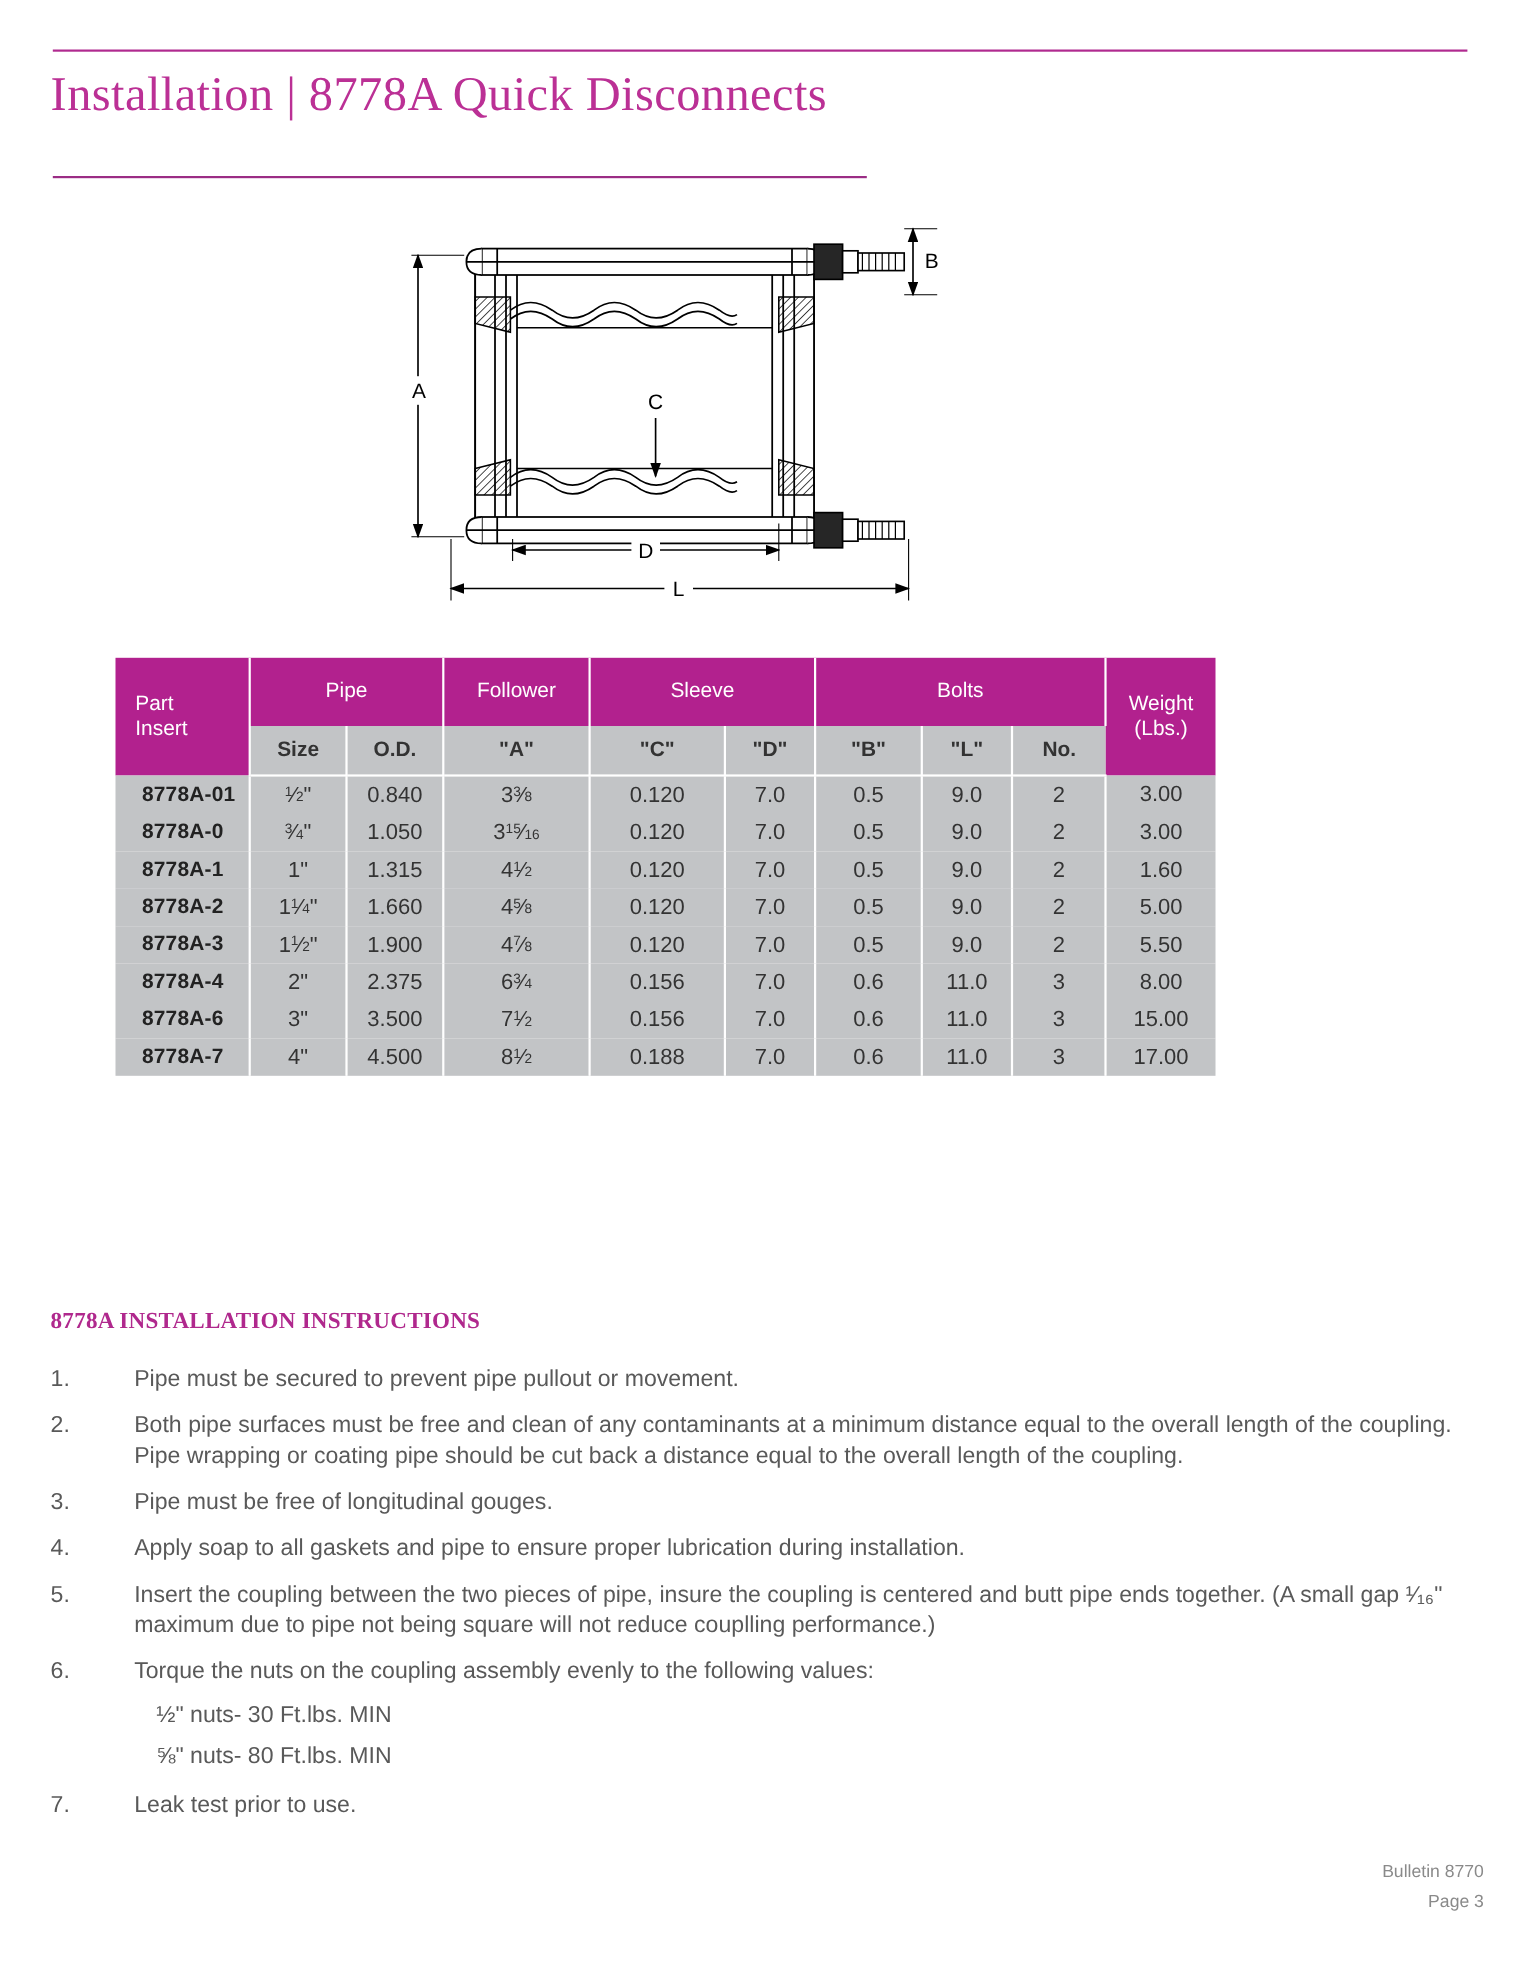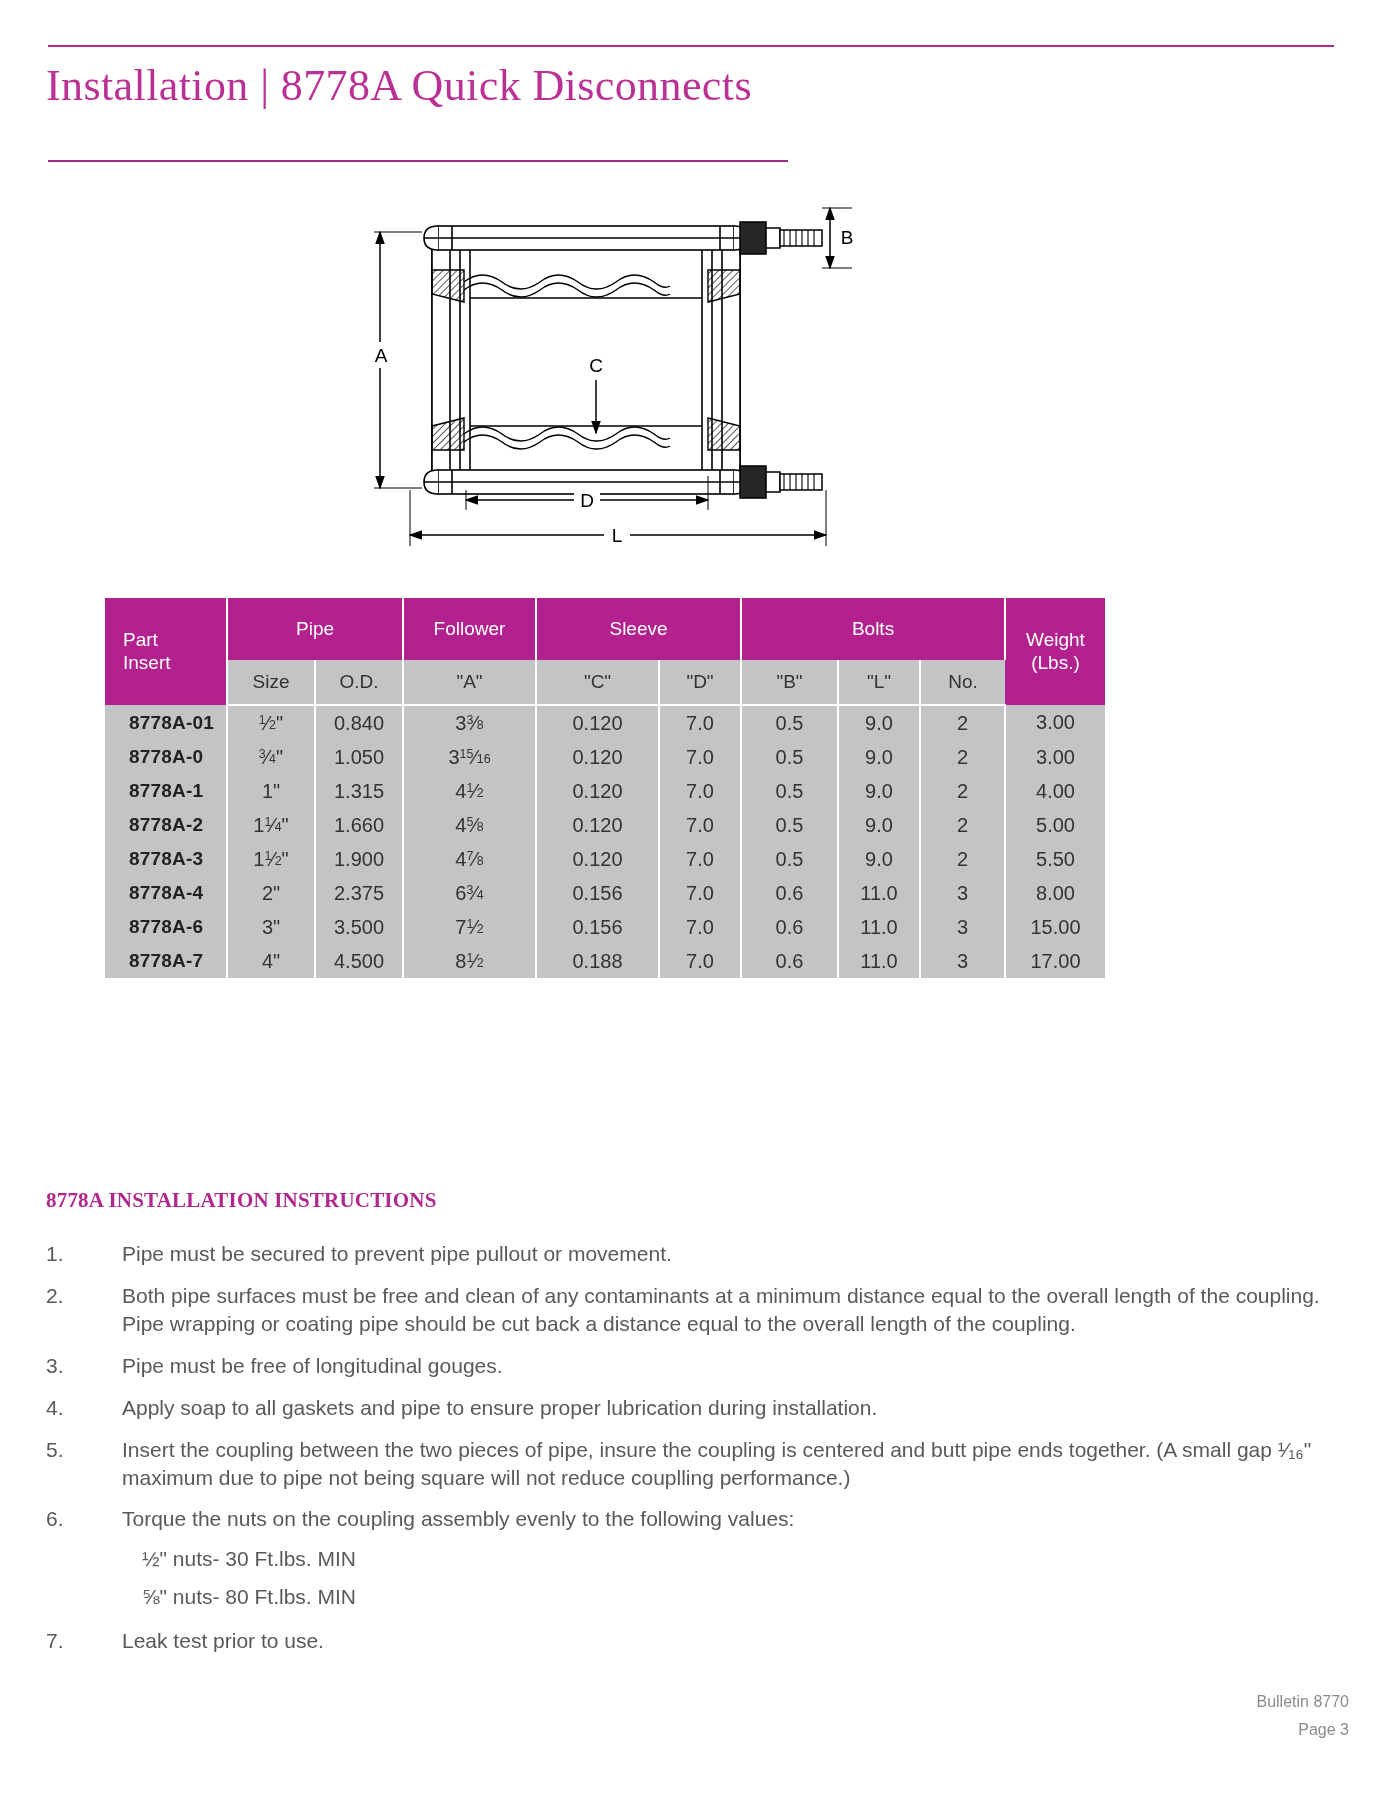--- a/index.html
+++ b/index.html
@@ -86,21 +86,21 @@
     line-height: 1.18;
   }
   .spec-table th.grp.partnum {
     text-align: left;
     padding-left: 18px;
   }
   .spec-table th.grp.last { border-right: none; margin-left: 36px; }
   .spec-table th.sub {
     background: #c2c4c6;
     color: #333333;
-    font-weight: 400;
+    font-weight: 700;
     font-size: 19px;
     height: 44px;
     border-right: 2px solid #ffffff;
     border-bottom: 2px solid #ffffff;
   }
   .spec-table th.sub.last { border-right: none; }
   .spec-table td {
     background: #c2c4c6;
     color: #333333;
     font-size: 20px;
@@ -399,21 +399,21 @@
         <tr>
           <td class="pn">8778A-1</td>
           <td>1"</td>
           <td>1.315</td>
           <td>4<span class="frac"><sup>1</sup>⁄<sub>2</sub></span></td>
           <td>0.120</td>
           <td>7.0</td>
           <td>0.5</td>
           <td>9.0</td>
           <td>2</td>
-          <td class="last">4.00</td>
+          <td class="last">1.60</td>
         </tr>
         <tr>
           <td class="pn">8778A-2</td>
           <td>1<span class="frac"><sup>1</sup>⁄<sub>4</sub></span>"</td>
           <td>1.660</td>
           <td>4<span class="frac"><sup>5</sup>⁄<sub>8</sub></span></td>
           <td>0.120</td>
           <td>7.0</td>
           <td>0.5</td>
           <td>9.0</td>

